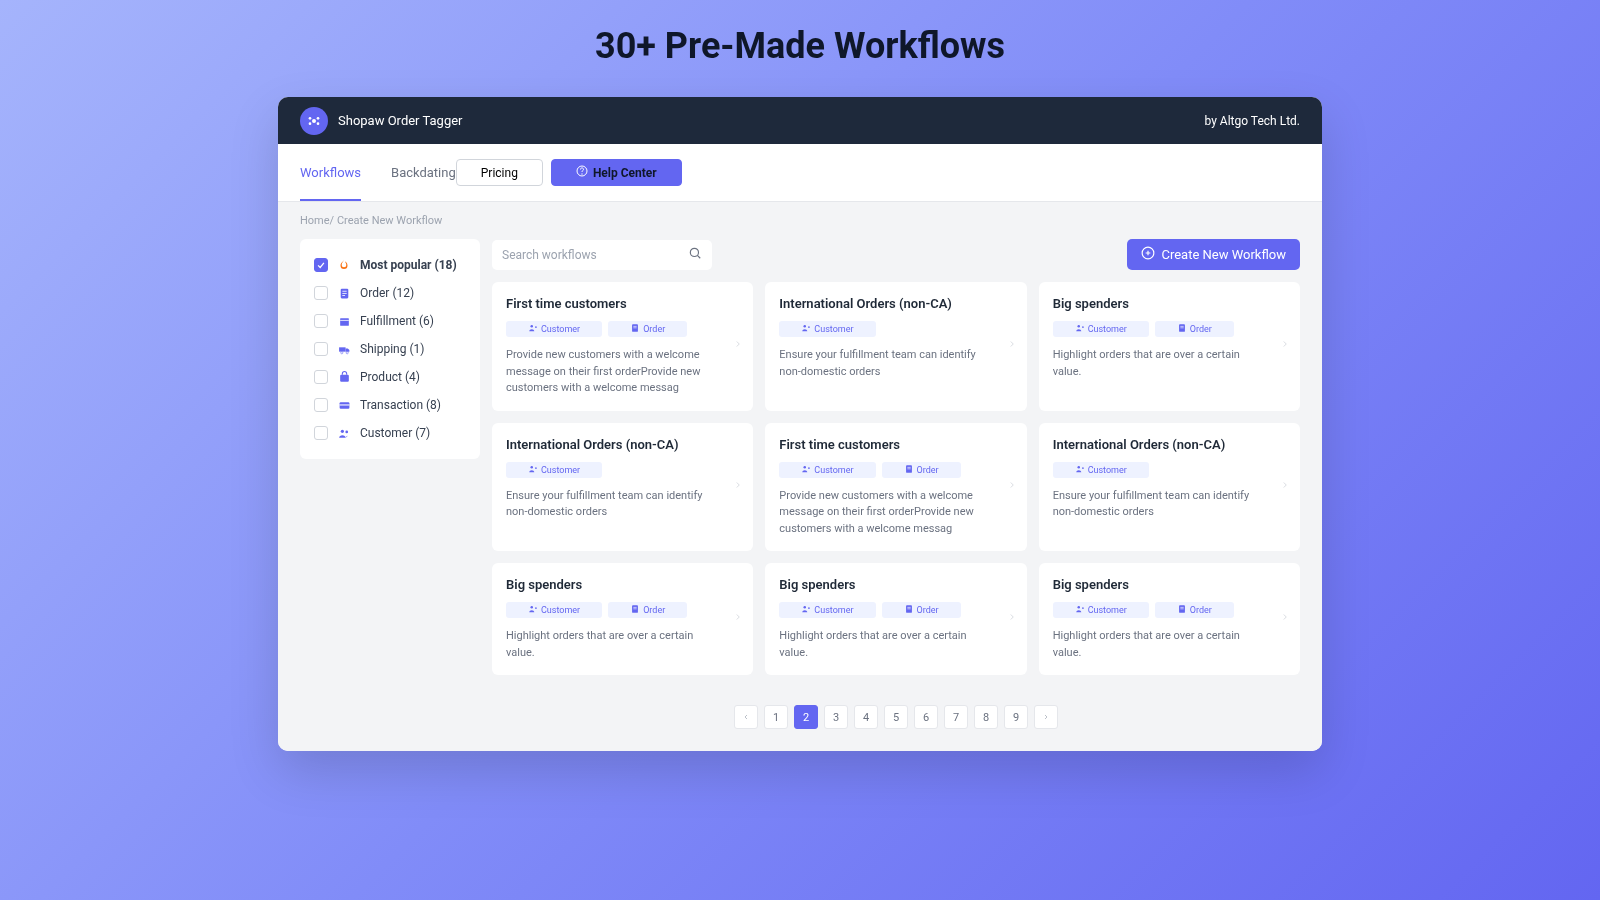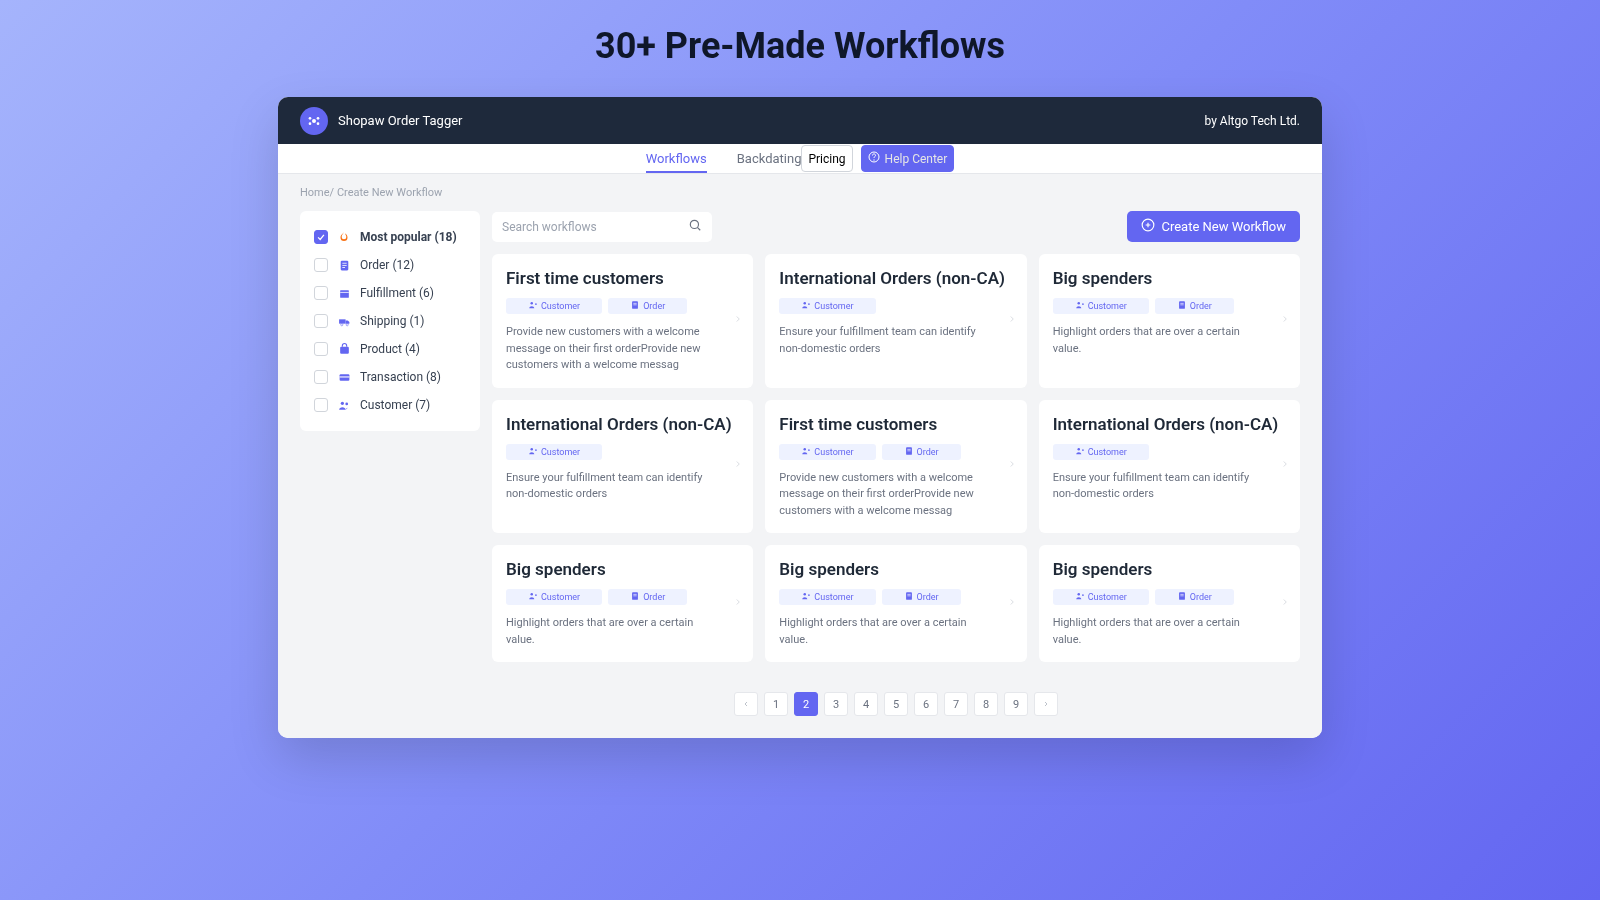--- a/index.html
+++ b/index.html
@@ -4,47 +4,47 @@
 <style>
 * { margin: 0; padding: 0; box-sizing: border-box; font-family: -apple-system, BlinkMacSystemFont, 'Segoe UI', Roboto, sans-serif; }
 body { width: 1600px; height: 900px; background: linear-gradient(135deg, #a5b4fc 0%, #818cf8 50%, #6366f1 100%); display: flex; flex-direction: column; align-items: center; overflow: hidden; }
 .hero-title { color: #0f172a; font-size: 36px; font-weight: 700; margin-top: 25px; margin-bottom: 30px; }
 .app-window { background: #fff; width: 1044px; border-radius: 10px; overflow: hidden; box-shadow: 0 20px 50px rgba(0,0,0,0.15); }
 .app-header { background: #1e293b; height: 47px; display: flex; align-items: center; padding: 0 22px; justify-content: space-between; }
 .app-brand { display: flex; align-items: center; gap: 10px; }
 .app-logo { width: 28px; height: 28px; background: #6366f1; border-radius: 50%; display: flex; align-items: center; justify-content: center; color: #fff; font-size: 16px; }
 .app-name { color: #fff; font-size: 13px; }
 .app-vendor { color: #fff; font-size: 12px; }
-.nav-bar { height: 30px; border-bottom: 1px solid #e5e7eb; display: flex; align-items: center; padding: 0 22px; justify-content: center; }
+.nav-bar { height: 58px; border-bottom: 1px solid #e5e7eb; display: flex; align-items: center; padding: 0 22px; justify-content: flex-start; }
 .nav-tabs { display: flex; gap: 30px; height: 100%; }
 .nav-tab { display: flex; align-items: center; font-size: 13px; color: #6b7280; cursor: pointer; position: relative; }
 .nav-tab.active { color: #6366f1; }
 .nav-tab.active::after { content:''; position:absolute; bottom:0; left:0; right:0; height:2px; background:#6366f1; }
 .nav-actions { display: flex; gap: 8px; }
-.btn { border: 1px solid #d1d5db; background: #fff; border-radius: 4px; padding: 5px 6px; font-size: 12px; cursor: pointer; display: inline-flex; align-items: center; gap: 5px; }
-.btn-primary { background: #6366f1; color: #e5e5e5; border-color: #6366f1; }
+.btn { border: 1px solid #d1d5db; background: #fff; border-radius: 4px; padding: 5px 24px; font-size: 12px; cursor: pointer; display: inline-flex; align-items: center; gap: 5px; }
+.btn-primary { background: #6366f1; color: #0f172a; border-color: #6366f1; font-weight: bold; }
 .content-area { background: #f3f4f6; padding: 0 22px 22px 22px; }
 .breadcrumb { padding: 12px 0; font-size: 11px; color: #9ca3af; }
 .breadcrumb a { color: #9ca3af; }
 .main-layout { display: flex; gap: 12px; }
 .sidebar { width: 180px; background: #fff; border-radius: 6px; padding: 12px 10px; align-self: flex-start; }
 .filter-item { display: flex; align-items: center; gap: 8px; padding: 7px 4px; cursor: pointer; font-size: 12px; color: #374151; }
 .filter-item.active { font-weight: 700; }
 .checkbox { width: 14px; height: 14px; border: 1.5px solid #d1d5db; border-radius: 3px; flex-shrink: 0; display: flex; align-items: center; justify-content: center; }
 .checkbox.checked { background: #6366f1; border-color: #6366f1; color: #fff; font-size: 10px; }
 .filter-icon { width: 16px; display: inline-flex; justify-content: center; font-size: 13px; }
 .main-col { flex: 1; display: flex; flex-direction: column; gap: 12px; }
 .toolbar { display: flex; justify-content: space-between; align-items: center; }
 .search-box { background: #fff; border-radius: 5px; width: 220px; height: 30px; display: flex; align-items: center; padding: 0 10px; justify-content: space-between; }
 .search-box input { border: none; outline: none; font-size: 12px; flex: 1; color: #374151; }
 .search-box input::placeholder { color: #9ca3af; }
 .create-btn { background: #6366f1; color: #fff; border: none; border-radius: 5px; padding: 7px 14px; font-size: 13px; cursor: pointer; display: inline-flex; align-items: center; gap: 6px; }
 .grid { display: grid; grid-template-columns: repeat(3, 1fr); gap: 12px; }
 .card { background: #fff; border-radius: 6px; padding: 14px 14px; position: relative; cursor: pointer; min-height: 110px; }
-.card-title { font-size: 17px; font-weight: 600; color: #1f2937; margin-bottom: 10px; }
+.card-title { font-size: 13px; font-weight: 600; color: #1f2937; margin-bottom: 10px; }
 .tags { display: flex; gap: 6px; margin-bottom: 10px; }
 .tag { background: #eef2ff; border-radius: 3px; padding: 2px 22px; font-size: 9px; color: #6366f1; display: inline-flex; align-items: center; gap: 3px; }
 .tag-ic { font-size: 10px; }
 .card-desc { font-size: 11px; color: #6b7280; line-height: 1.5; padding-right: 20px; }
 .card-arrow { position: absolute; right: 10px; top: 50%; transform: translateY(-50%); color: #d1d5db; font-size: 16px; }
 .pagination { display: flex; gap: 6px; justify-content: center; margin-top: 18px; }
 .page-btn { width: 24px; height: 24px; border: 1px solid #e5e7eb; background: #fff; border-radius: 3px; font-size: 11px; color: #6b7280; cursor: pointer; display: flex; align-items: center; justify-content: center; }
 .page-btn.active { background: #6366f1; color: #fff; border-color: #6366f1; }
 .ic-fire { color: #f97316; }
 .ic-order { color: #6366f1; }

